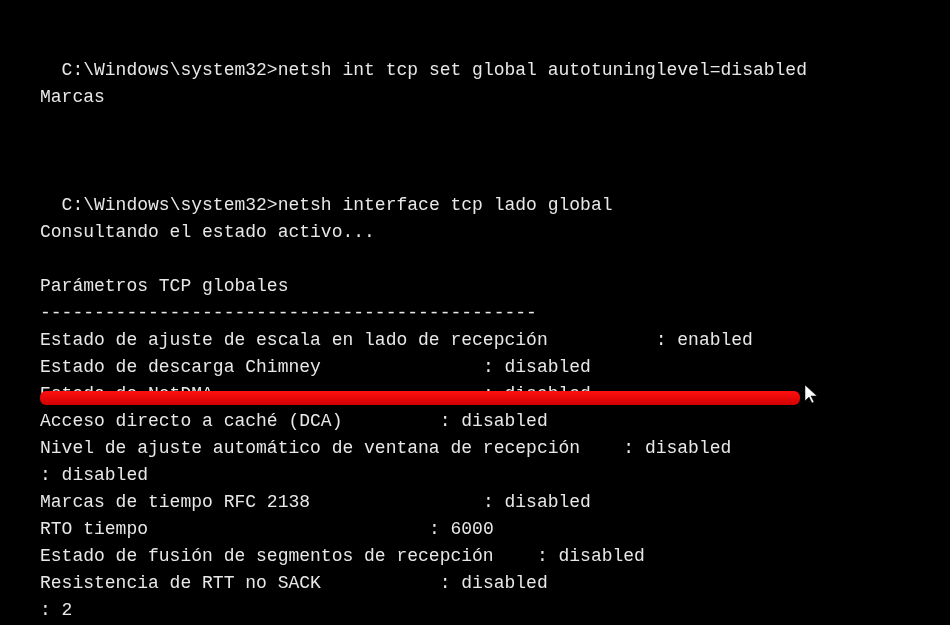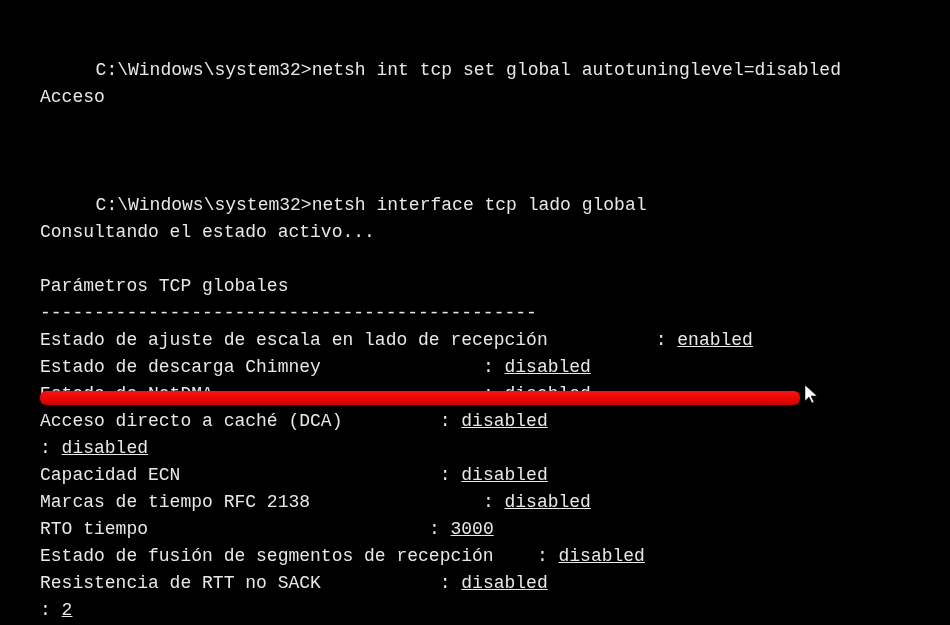--- a/index.html
+++ b/index.html
@@ -17,21 +17,20 @@
       width: 950px;
       height: 625px;
       overflow: hidden;
       position: relative;
     }
     .terminal-line {
       white-space: pre;
     }
     .prompt {
       display: inline;
-      margin-left: 34px;
     }
     .command {
       display: inline;
     }
     .blank-line {
       height: 1.5em;
     }
     .highlight-bar {
       position: absolute;
       background: linear-gradient(to bottom, #ff1010, #d00000);
@@ -54,54 +53,53 @@
       display: flex;
     }
     .param-label {
       white-space: pre;
     }
     .param-colon {
       white-space: pre;
     }
     .param-value {
       white-space: pre;
-      text-decoration: underline;
     }
   </style>
 </head>
 <body>
 
 <div class="terminal-line">
   <span class="prompt">C:\Windows\system32&gt;</span><span class="command">netsh int tcp set global autotuninglevel=disabled</span>
 </div>
-<div class="terminal-line">Acceso</div>
+<div class="terminal-line">Marcas</div>
 
 <div class="blank-line"></div>
 <div class="blank-line"></div>
 
 <div class="terminal-line">
   <span class="prompt">C:\Windows\system32&gt;</span><span class="command">netsh interface tcp lado global</span>
 </div>
 <div class="terminal-line">Consultando el estado activo...</div>
 
 <div class="blank-line"></div>
 
 <div class="terminal-line">Parámetros TCP globales</div>
 <div class="terminal-line">----------------------------------------------</div>
 
 <div id="params-container">
     <div class="params-row terminal-line"><span class="param-label">Estado de ajuste de escala en lado de recepción          </span><span class="param-colon">: </span><span class="param-value">enabled</span></div>
     <div class="params-row terminal-line"><span class="param-label">Estado de descarga Chimney               </span><span class="param-colon">: </span><span class="param-value">disabled</span></div>
     <div class="params-row terminal-line"><span class="param-label">Estado de NetDMA                         </span><span class="param-colon">: </span><span class="param-value">disabled</span></div>
     <div class="params-row terminal-line"><span class="param-label">Acceso directo a caché (DCA)         </span><span class="param-colon">: </span><span class="param-value">disabled</span></div>
+    <div class="params-row terminal-line"><span class="param-label">Nivel de ajuste automático de ventana de recepción    </span><span class="param-colon">: </span><span class="param-value">disabled</span></div>
+    <div class="params-row terminal-line"><span class="param-label"></span><span class="param-colon"></span><span class="param-value"></span></div>
     <div class="params-row terminal-line"><span class="param-colon">: </span><span class="param-value">disabled</span></div>
-    <div class="params-row terminal-line"><span class="param-label"></span><span class="param-colon"></span><span class="param-value"></span></div>
-    <div class="params-row terminal-line"><span class="param-label">Capacidad ECN                        </span><span class="param-colon">: </span><span class="param-value">disabled</span></div>
     <div class="params-row terminal-line"><span class="param-label">Marcas de tiempo RFC 2138                </span><span class="param-colon">: </span><span class="param-value">disabled</span></div>
-    <div class="params-row terminal-line"><span class="param-label">RTO tiempo                          </span><span class="param-colon">: </span><span class="param-value">3000</span></div>
+    <div class="params-row terminal-line"><span class="param-label">RTO tiempo                          </span><span class="param-colon">: </span><span class="param-value">6000</span></div>
     <div class="params-row terminal-line"><span class="param-label">Estado de fusión de segmentos de recepción    </span><span class="param-colon">: </span><span class="param-value">disabled</span></div>
     <div class="params-row terminal-line"><span class="param-label">Resistencia de RTT no SACK           </span><span class="param-colon">: </span><span class="param-value">disabled</span></div>
     <div class="params-row terminal-line"><span class="param-colon">: </span><span class="param-value">2</span></div>
     <div class="params-row terminal-line"><span class="param-label">Fast Open TCP                     </span><span class="param-colon">: </span><span class="param-value">enabled</span></div>
   </div>
 
 <div class="highlight-bar"></div>
 <div class="cursor-arrow">
   <svg width="16" height="20" viewBox="0 0 16 20">
     <path d="M 0 0 L 0 16 L 4 12 L 7 18 L 9 17 L 6 11 L 12 11 Z" fill="#fff" stroke="#000" stroke-width="0.5"></path>

